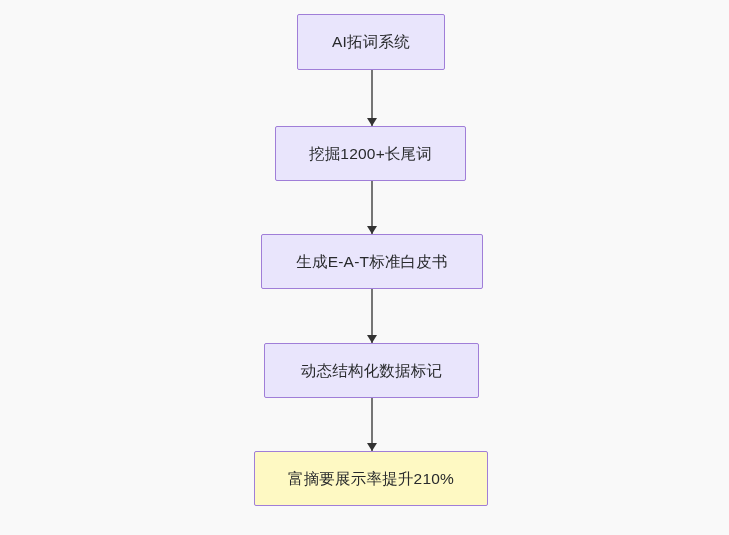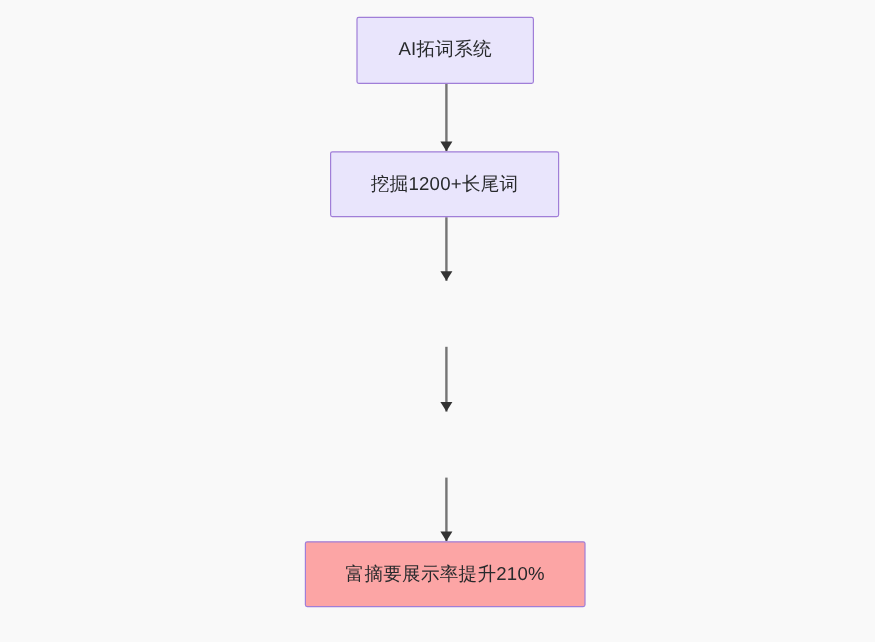--- a/index.html
+++ b/index.html
@@ -79,17 +79,23 @@
     <div class="edge-line" style="height: 53px; background: rgb(117, 117, 117);"></div>
     <div class="edge-head" style="top: 45px; border-top-color: rgb(51, 51, 51);"></div>
   </div>
 
   <div class="flow-node" id="node-slot-0" style="left: 297px; top: 14px; width: 148px; height: 56px; background: rgb(233, 229, 252); border-color: rgb(160, 126, 216); color: rgb(40, 42, 44);">
     <span class="node-label">AI拓词系统</span>
   </div>
   <div class="flow-node" id="node-slot-1" style="left: 275px; top: 126px; width: 191px; height: 55px; background: rgb(233, 229, 252); border-color: rgb(160, 126, 216); color: rgb(40, 42, 44); text-align: right;">
     <span class="node-label">挖掘1200+长尾词</span>
   </div>
-  <div class="flow-node" id="node-slot-4" style="left: 254px; top: 451px; width: 234px; height: 55px; background: #fca5a5; border-color: rgb(160, 126, 216); color: rgb(40, 42, 44);">
+  <div class="flow-node" id="node-slot-2" style="left: 261px; top: 234px; width: 222px; height: 55px; background: rgb(233, 229, 252); border-color: rgb(160, 126, 216); color: rgb(40, 42, 44);">
+    <span class="node-label">生成E-A-T标准白皮书</span>
+  </div>
+  <div class="flow-node" id="node-slot-3" style="left: 264px; top: 343px; width: 215px; height: 55px; background: rgb(233, 229, 252); border-color: rgb(160, 126, 216); color: rgb(40, 42, 44);">
+    <span class="node-label">动态结构化数据标记</span>
+  </div>
+  <div class="flow-node" id="node-slot-4" style="left: 254px; top: 451px; width: 234px; height: 55px; background: #fef9c3; border-color: rgb(160, 126, 216); color: rgb(40, 42, 44);">
     <span class="node-label">富摘要展示率提升210%</span>
   </div>
 
 </div>
 
 </body></html>

